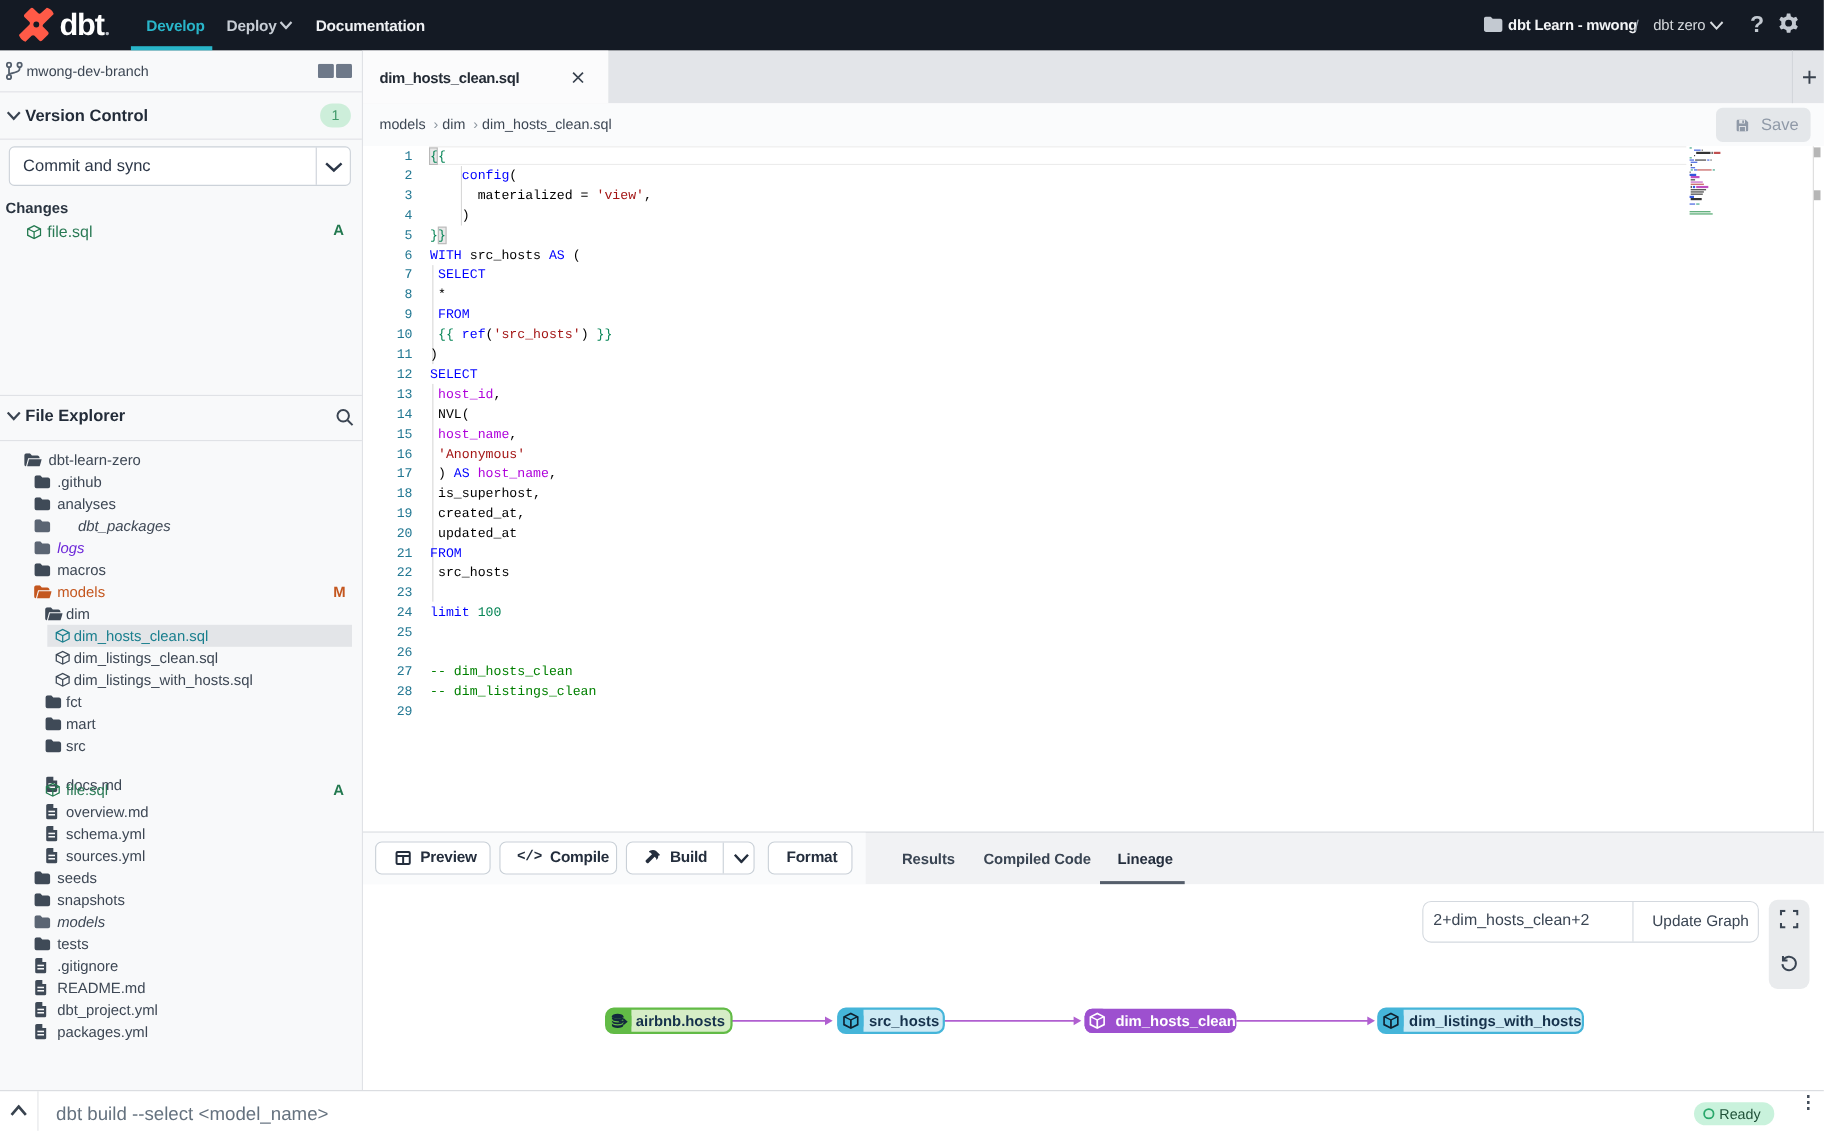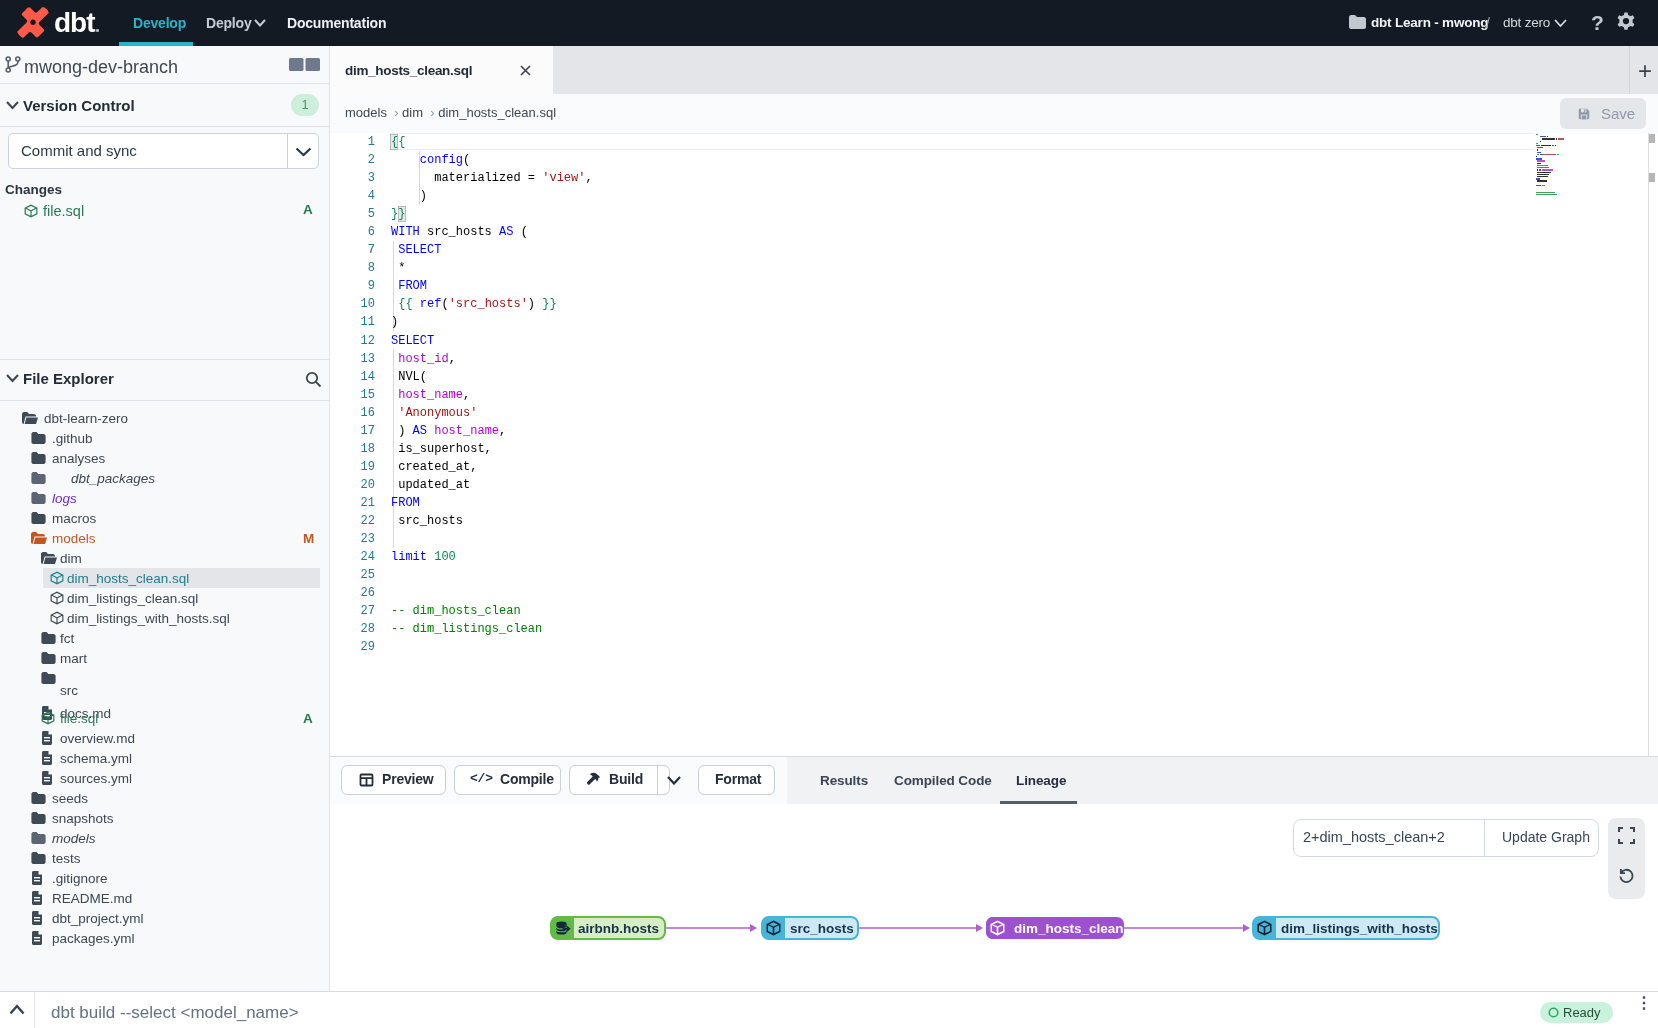--- a/index.html
+++ b/index.html
@@ -77,21 +77,21 @@
 <div id="side">
 
   <svg class="abs" style="left:5px;top:10px" width="16" height="17" viewBox="0 0 16 17">
     <g stroke="#545f6d" stroke-width="1.6" fill="none">
     <circle cx="3.2" cy="3" r="2"></circle>
         <circle cx="3.2" cy="14" r="2"></circle>
         <circle cx="12.8" cy="3" r="2"></circle>
     <path d="M3.2 5 L3.2 12 M12.8 5 L12.8 6.5 C12.8 9 10 9.5 8 10 C5.5 10.6 3.2 11 3.2 12"></path>
       </g>
   </svg>
-  <div class="abs" style="left:24px;top:11px;font-size:18px;color:#3d4754;">mwong-dev-branch</div>
+  <div class="abs" style="left:24px;top:11px;font-size:13px;color:#3d4754;">mwong-dev-branch</div>
   <svg class="abs" style="left:289px;top:12px" width="31" height="13" viewBox="0 0 31 13">
     <rect x="0" y="0" width="14.5" height="13" rx="1.5" fill="#6e7989"></rect>
     <rect x="16.5" y="0" width="14.5" height="13" rx="1.5" fill="#6e7989"></rect>
   </svg>
   <div class="abs" style="left:0;top:37px;width:329px;height:1px;background:#e0e2e6;"></div>
 
   <svg class="abs" style="left:6px;top:55px" width="13" height="9" viewBox="0 0 13 9">
       <path d="M1 1 L6.5 7 L12 1" stroke="#3b4552" stroke-width="2" fill="none"></path>
     </svg>
   <div class="abs hdr" style="left:23px;top:51px;">Version Control</div>
@@ -203,21 +203,21 @@
   <div class="trow" style="top:602px;">
       <svg style="left:41px;top:4px" width="15" height="12" viewBox="0 0 14.2 12">
         <path fill="#3f4a57" d="M0 2.2 C0 1 .9 0 2 0 L5.2 0 L7 2 L12.2 2 C13.3 2 14.2 3 14.2 4.1 L14.2 10 C14.2 11.1 13.3 12 12.2 12 L2 12 C.9 12 0 11.1 0 10 Z"></path>
       </svg>
       <span class="lbl" style="left:60px;color:#3d4754;">mart</span>
     </div>
   <div class="trow" style="top:622px;">
       <svg style="left:41px;top:4px" width="15" height="12" viewBox="0 0 14.2 12">
         <path fill="#3f4a57" d="M0 2.2 C0 1 .9 0 2 0 L5.2 0 L7 2 L12.2 2 C13.3 2 14.2 3 14.2 4.1 L14.2 10 C14.2 11.1 13.3 12 12.2 12 L2 12 C.9 12 0 11.1 0 10 Z"></path>
       </svg>
-      <span class="lbl" style="left:60px;color:#3d4754;margin-top:12px;">src</span>
+      <span class="lbl" style="left:60px;color:#3d4754;">src</span>
     </div>
   <div class="trow" style="top:642px;margin-top:15px;">
       <svg style="left:41px;top:3px" width="12" height="14" viewBox="0 0 12 14">
         <path fill="#3f4a57" d="M1 1.5 C1 .7 1.7 0 2.5 0 L7.5 0 L11 3.5 L11 12.5 C11 13.3 10.3 14 9.5 14 L2.5 14 C1.7 14 1 13.3 1 12.5 Z M7.5 0 L7.5 3.5 L11 3.5 Z" fill-rule="evenodd"></path>
         <rect x="3" y="6" width="6" height="1.4" fill="#f8f9fa"></rect>
         <rect x="3" y="9" width="6" height="1.4" fill="#f8f9fa"></rect>
       </svg>
       <span class="lbl" style="left:60px;color:#3d4754;">docs.md</span>
     </div>
   <div class="trow" style="top:662px;">
@@ -451,21 +451,21 @@
   <div class="tbtn" style="left:11px;width:105px;">
     <svg class="abs" style="left:17px;top:7px" width="15" height="14" viewBox="0 0 15 14">
         <path fill="none" stroke="#242e3d" stroke-width="1.8" d="M1.5 2.5 C1.5 1.9 2 1.5 2.5 1.5 L12.5 1.5 C13 1.5 13.5 1.9 13.5 2.5 L13.5 11.5 C13.5 12.1 13 12.5 12.5 12.5 L2.5 12.5 C2 12.5 1.5 12.1 1.5 11.5 Z M1.5 5.2 L13.5 5.2 M7.5 5.2 L7.5 12.5"></path>
       </svg>
     <span class="abs" style="left:40px;top:5px;">Preview</span>
   </div>
   <div class="tbtn" style="left:124px;width:107px;">
     <span class="abs" style="left:15px;top:5px;font-family:'Liberation Mono',monospace;font-size:13px;">&lt;/&gt;</span>
     <span class="abs" style="left:45px;top:5px;">Compile</span>
   </div>
-  <div class="tbtn" style="left:239px;width:101px;">
+  <div class="tbtn" style="left:239px;width:117px;">
     <svg class="abs" style="left:15px;top:6px" width="16" height="16" viewBox="0 0 24 24">
         <path fill="#242e3d" d="M12.9 1.2 C10.2 1.2 8.3 2.4 7.4 3.6 C7.1 4 7.3 4.3 7.6 4.3 C8.1 4.3 9 4.4 9.7 4.9 L11.6 6.8 L3.2 15.2 C2.6 15.8 2.6 16.8 3.2 17.4 L4.6 18.8 C5.2 19.4 6.2 19.4 6.8 18.8 L15.2 10.4 L16.9 12.1 C17.4 12.6 17.5 13.3 17.4 13.9 C17.3 14.3 17.7 14.6 18 14.3 C19.3 13.2 20.1 11.7 20.1 9.9 C20.1 9.5 20.1 9.2 20 8.8 L21.7 8.5 C22.3 8.4 22.5 7.7 22.1 7.3 L17.2 2.6 C16 1.7 14.5 1.2 12.9 1.2 Z"></path>
       </svg>
     <span class="abs" style="left:39px;top:5px;">Build</span>
     <span class="abs" style="left:87px;top:0;width:1px;height:28px;background:#c9d0d7;"></span>
     <svg class="abs" style="left:97px;top:10px" width="14" height="9" viewBox="0 0 14 9">
         <path d="M1 1 L7 7.5 L13 1" stroke="#242e3d" stroke-width="2.2" fill="none"></path>
       </svg>
   </div>
   <div class="tbtn" style="left:368px;width:77px;">

